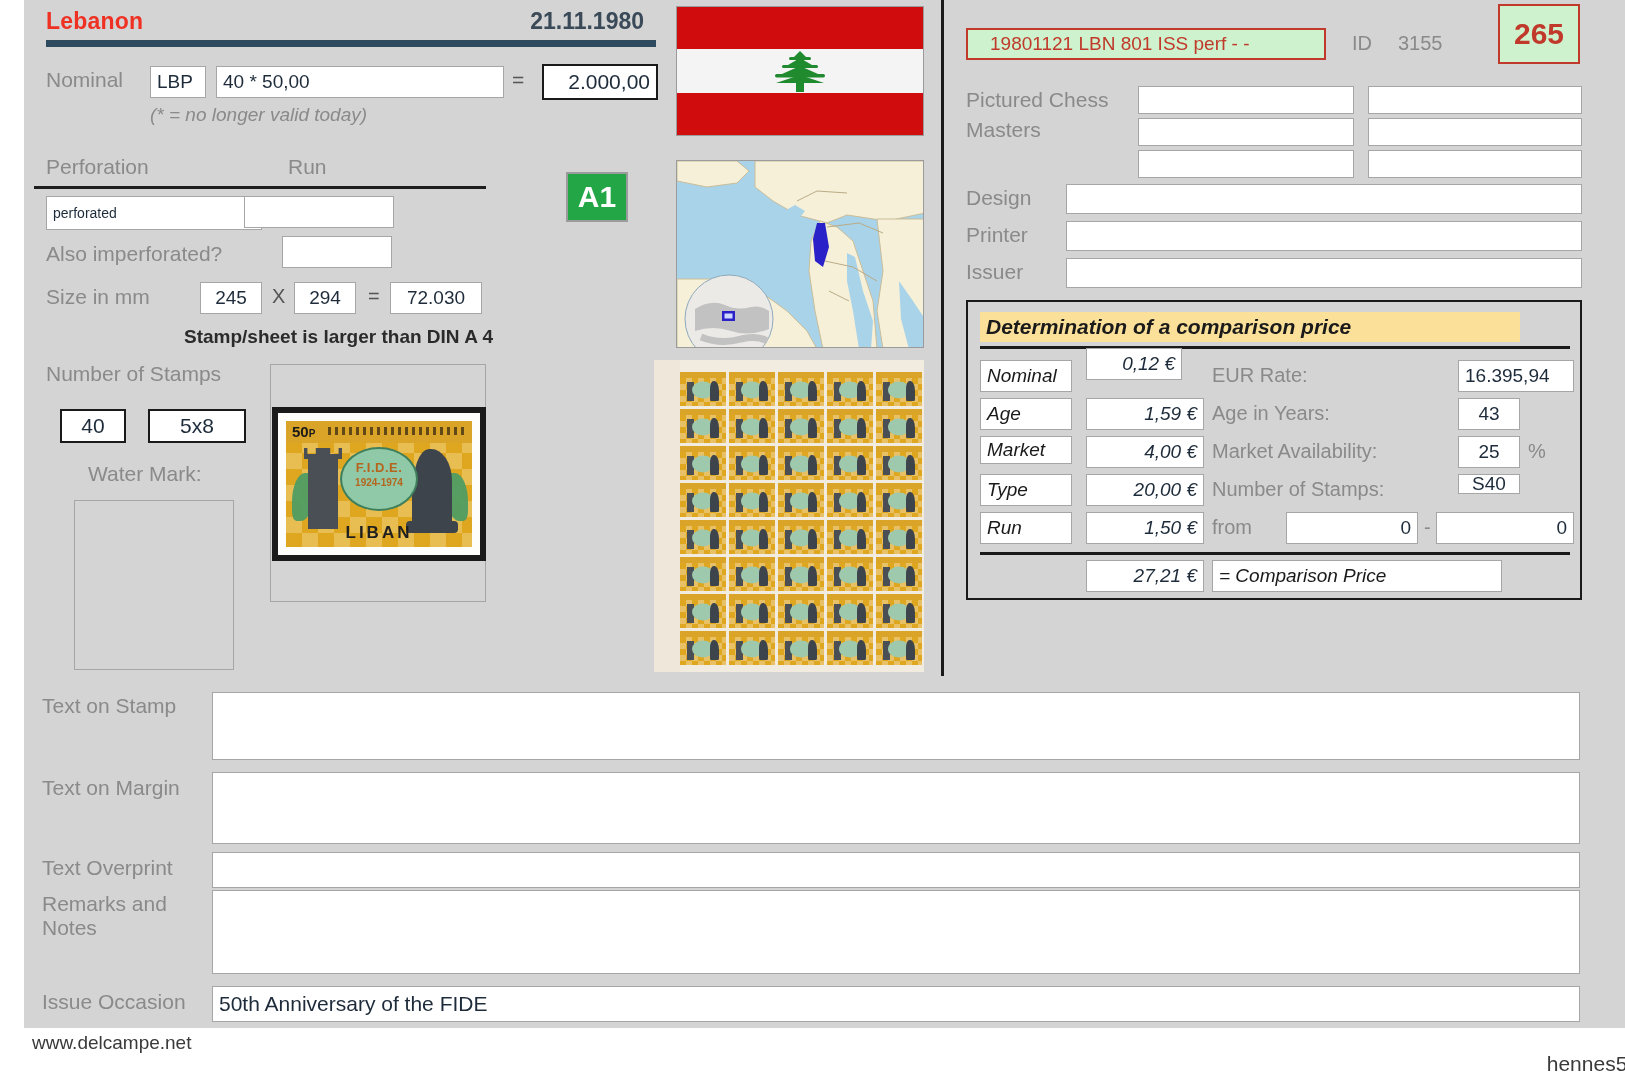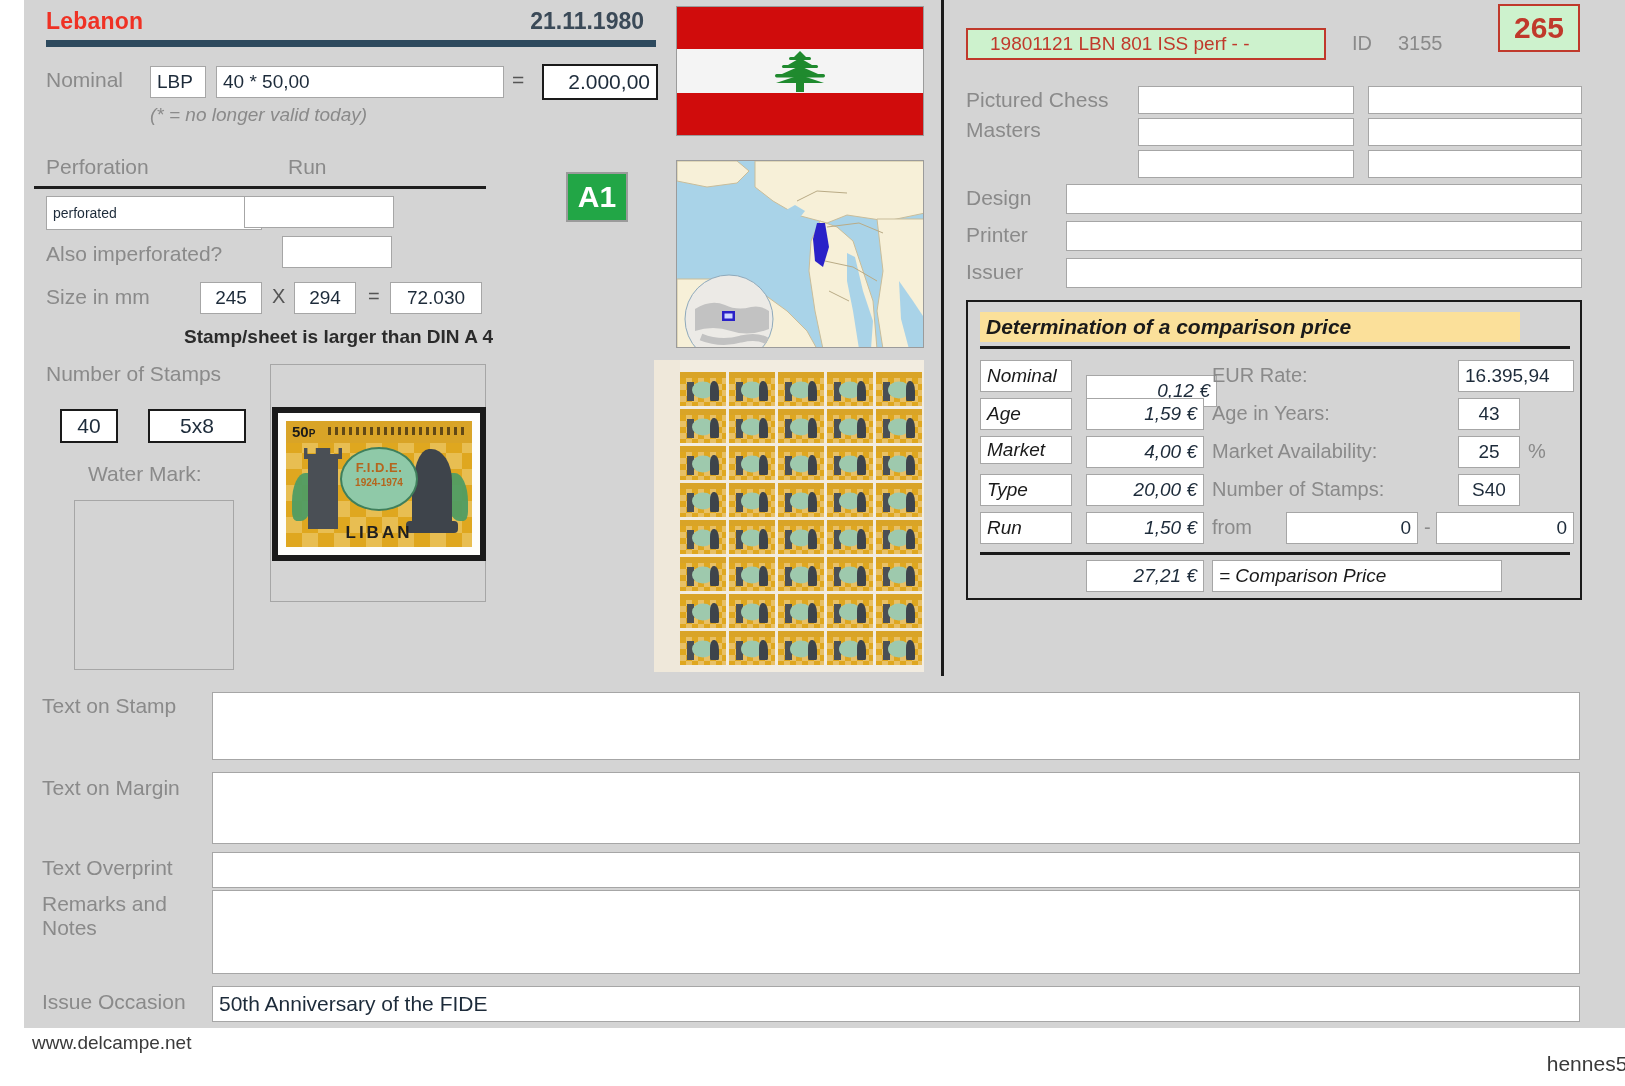--- a/index.html
+++ b/index.html
@@ -66,21 +66,21 @@
 
   #size-label{left:22px;top:285px;}
   #size-w{left:176px;top:282px;width:62px;height:32px;justify-content:center;}
   #size-x{left:248px;top:285px;font-size:20px;color:#555;}
   #size-h{left:270px;top:282px;width:62px;height:32px;justify-content:center;}
   #size-eq{left:344px;top:285px;font-size:20px;color:#555;}
   #size-area{left:366px;top:282px;width:92px;height:32px;justify-content:center;}
   #size-note{left:160px;top:326px;font-size:19px;font-weight:bold;color:#2b2b2b;}
 
   #nos-label{left:22px;top:362px;}
-  #nos-count{left:36px;top:409px;width:58px;height:34px;
+  #nos-count{left:36px;top:409px;width:66px;height:34px;
      border:2px solid #1a1a1a;justify-content:center;font-size:21px;}
   #nos-grid{left:124px;top:409px;width:98px;height:34px;
      border:2px solid #1a1a1a;justify-content:center;font-size:21px;}
   #wm-label{left:64px;top:462px;}
   #wm-box{left:50px;top:500px;width:158px;height:168px;
      background:#d4d4d4;border:1px solid #a6a6a6;}
 
   
   #stamp-frame{
     left:246px;top:364px;width:216px;height:238px;
@@ -171,21 +171,21 @@
 
   
   #vdivider{left:917px;top:0;width:3px;height:676px;background:#1a1a1a;}
 
   
   #catalog-code{left:942px;top:28px;width:360px;height:32px;
     background:#cdf2cd;border:2px solid #c0392b;box-sizing:border-box;
     color:#c0392b;font-size:19px;display:flex;align-items:center;padding:0 22px;}
   #id-label{left:1328px;top:32px;font-size:20px;color:#8a8a8a;}
   #id-value{left:1374px;top:32px;font-size:20px;color:#8a8a8a;}
-  #rank-badge{left:1474px;top:4px;width:82px;height:48px;background:#cdf2cd;
+  #rank-badge{left:1474px;top:4px;width:82px;height:60px;background:#cdf2cd;
     border:2px solid #c0392b;box-sizing:border-box;
     display:flex;align-items:center;justify-content:center;
     color:#c0392b;font-size:30px;font-weight:bold;}
 
   #pcm-l1{left:942px;top:88px;}
   #pcm-l2{left:942px;top:118px;}
   .pcm-box{height:28px;}
   #pcm-1{left:1114px;top:86px;width:216px;}
   #pcm-2{left:1344px;top:86px;width:214px;}
   #pcm-3{left:1114px;top:118px;width:216px;}
@@ -573,39 +573,39 @@
   <div class="abs label" id="printer-label">Printer</div>
   <div class="abs box" id="printer-box"></div>
   <div class="abs label" id="issuer-label">Issuer</div>
   <div class="abs box" id="issuer-box"></div>
 
   <div class="abs" id="cp-panel">
     <div id="cp-title">Determination of a comparison price</div>
     <div id="cp-rule"></div>
 
     <div class="box cp-name abs" style="left:12px;top:58px;width:92px;height:32px;">Nominal</div>
-    <div class="box cp-val abs" style="left:118px;top:73px;width:131px;height:32px;">0,12 €</div>
+    <div class="box cp-val abs" style="left:118px;top:46px;width:96px;height:32px;">0,12 €</div>
     <div class="cp-lab abs" style="left:244px;top:62px;">EUR Rate:</div>
     <div class="box abs" style="left:490px;top:58px;width:116px;height:32px;">16.395,94</div>
 
     <div class="box cp-name abs" style="left:12px;top:96px;width:92px;height:32px;">Age</div>
     <div class="box cp-val abs" style="left:118px;top:96px;width:118px;height:32px;">1,59 €</div>
     <div class="cp-lab abs" style="left:244px;top:100px;">Age in Years:</div>
     <div class="box center abs" style="left:490px;top:96px;width:62px;height:32px;">43</div>
 
     <div class="box cp-name abs" style="left:12px;top:134px;width:92px;height:28px;">Market</div>
     <div class="box cp-val abs" style="left:118px;top:134px;width:118px;height:32px;">4,00 €</div>
     <div class="cp-lab abs" style="left:244px;top:138px;">Market Availability:</div>
     <div class="box center abs" style="left:490px;top:134px;width:62px;height:32px;">25</div>
     <div class="cp-lab abs" style="left:560px;top:138px;">%</div>
 
     <div class="box cp-name abs" style="left:12px;top:172px;width:92px;height:32px;">Type</div>
     <div class="box cp-val abs" style="left:118px;top:172px;width:118px;height:32px;">20,00 €</div>
     <div class="cp-lab abs" style="left:244px;top:176px;">Number of Stamps:</div>
-    <div class="box center abs" style="left:490px;top:172px;width:62px;height:32px;">S40</div>
+    <div class="box center abs" style="left:490px;top:172px;width:62px;height:20px;">S40</div>
 
     <div class="box cp-name abs" style="left:12px;top:210px;width:92px;height:32px;">Run</div>
     <div class="box cp-val abs" style="left:118px;top:210px;width:118px;height:32px;">1,50 €</div>
     <div class="cp-lab abs" style="left:244px;top:214px;">from</div>
     <div class="box right abs" style="left:318px;top:210px;width:132px;height:32px;">0</div>
     <div class="cp-lab abs" style="left:456px;top:214px;">-</div>
     <div class="box right abs" style="left:468px;top:210px;width:138px;height:32px;">0</div>
 
     <div id="cp-sum-rule"></div>
     <div class="box cp-val abs" style="left:118px;top:258px;width:118px;height:32px;">27,21 €</div>

